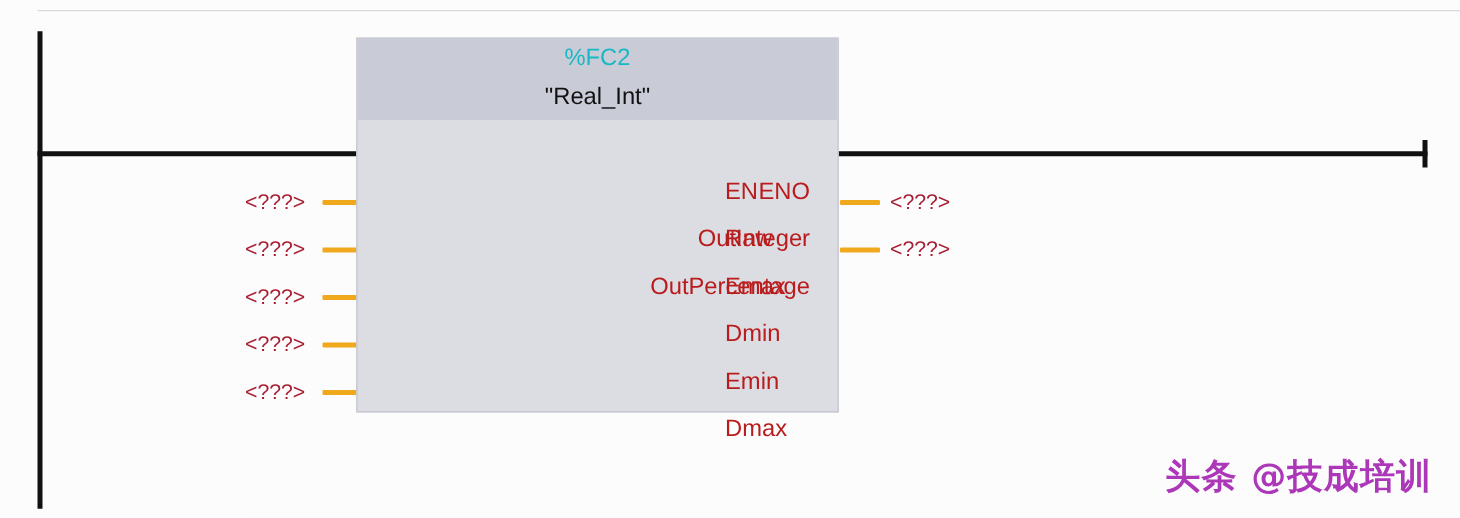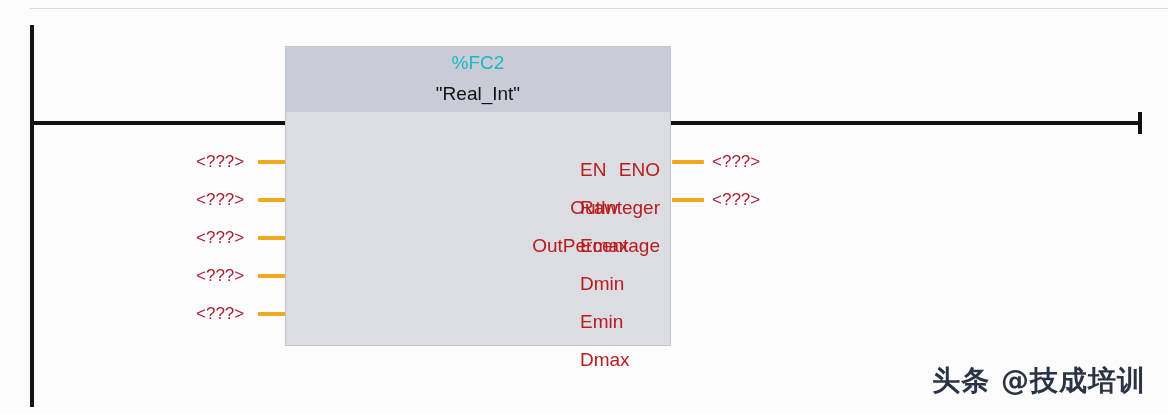--- a/index.html
+++ b/index.html
@@ -67,21 +67,20 @@
   
   .block {
     position: absolute;
     left: 285px;
     top: 30px;
     width: 386px;
     height: 300px;
     background: #dcdce3;
     border: 1px solid #c3c5ce;
     box-sizing: border-box;
-    margin-top: 16px;
   }
   .block-header {
     position: absolute;
     left: 0;
     top: 0;
     width: 100%;
     height: 65px;
     background: #c9ccd7;
     box-sizing: border-box;
   }
@@ -107,21 +106,21 @@
 
   
   .pin-label {
     position: absolute;
     font-size: 19px;
     color: #b91c1c;
     white-space: nowrap;
     line-height: 20px;
   }
   .pin-label.in  { left: 294px; }
-  .pin-label.out { right: 0; padding-right: 10px; text-align: right; }
+  .pin-label.out { right: 0; padding-right: 22px; text-align: right; }
 
   
   .stub {
     position: absolute;
     height: 4px;
     background: #f0a81c;
     border-radius: 1px;
   }
   .stub.in  { left: 258px; width: 28px; }
   .stub.out { left: 672px; width: 32px; }
@@ -137,21 +136,21 @@
   .operand.in  { left: 196px; }
   .operand.out { left: 712px; }
 
   
   .watermark {
     position: absolute;
     right: 22px;
     bottom: 14px;
     font-size: 28px;
     font-weight: bold;
-    color: #0f172a;
+    color: #a21caf;
     opacity: 0.88;
     letter-spacing: 1px;
     white-space: nowrap;
     font-family: "DejaVu Sans", "Liberation Sans", sans-serif;
   }
 </style>
 </head>
 <body>
 
 <div id="canvas">

